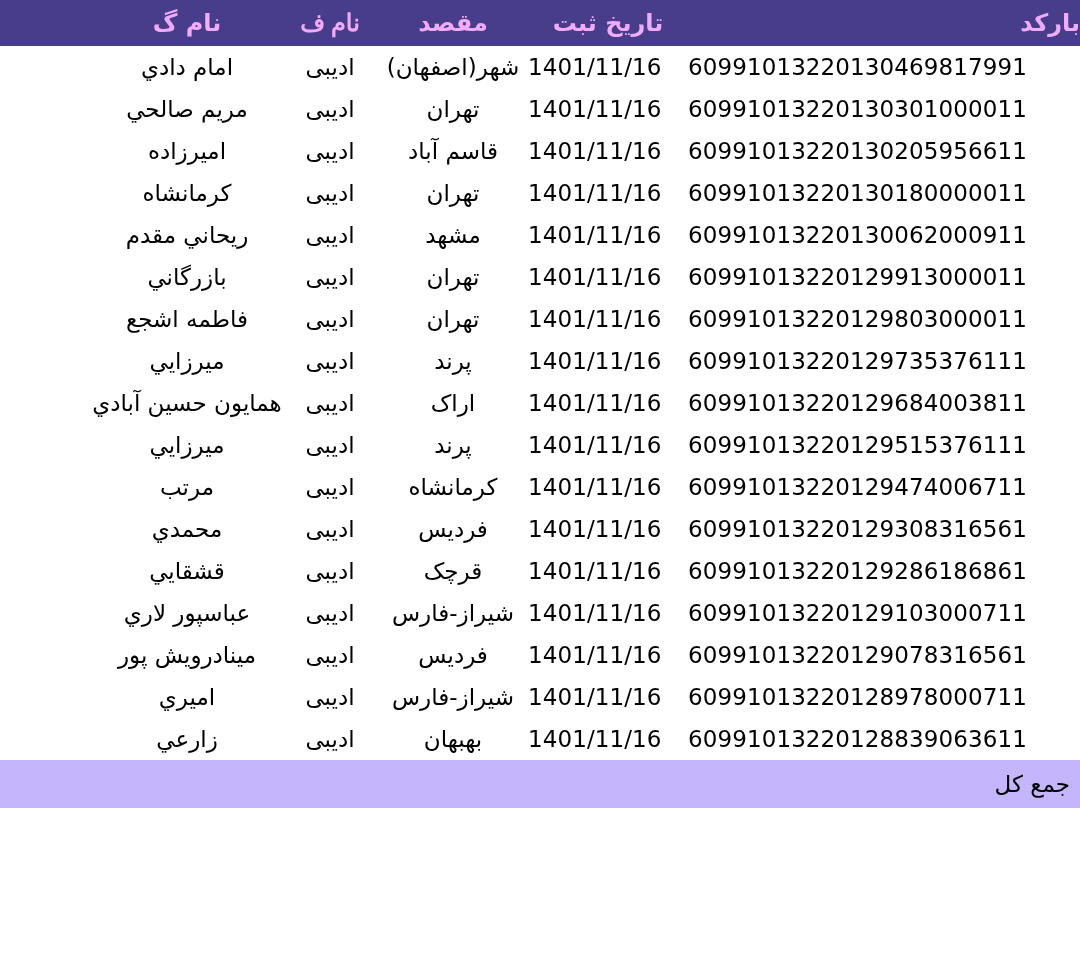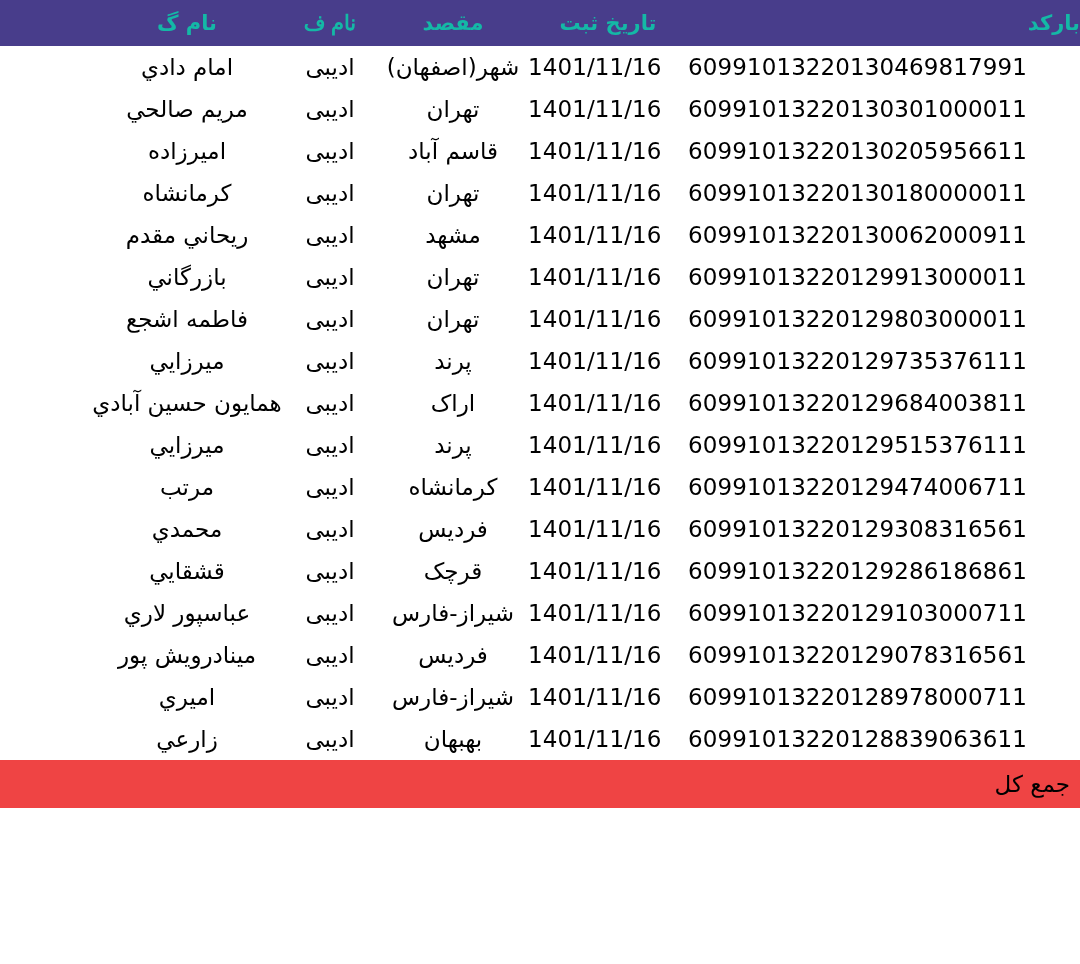--- a/index.html
+++ b/index.html
@@ -36,22 +36,22 @@
     border-collapse: collapse;
     direction: rtl;
     table-layout: fixed;
   }
 
   
   table.report thead tr {
     background: #483D8B;
   }
   table.report thead th {
-    color: #14b8a6;
-    font-size: 21px;
+    color: #f0abfc;
+    font-size: 24px;
     font-weight: bold;
     padding: 0;
     height: 46px;
     line-height: 46px;
     vertical-align: middle;
     white-space: nowrap;
     overflow: hidden;
   }
 
   
@@ -104,21 +104,21 @@
   }
 
   
   tfoot td {
     font-size: 23px;
     height: 48px;
     line-height: 48px;
     padding: 0;
     vertical-align: middle;
     white-space: nowrap;
-    background: #ef4444;
+    background: #c4b5fd;
   }
   tfoot td.total-label {
     text-align: right;
     padding-right: 10px;
     font-size: 23px;
   }
   tfoot td.col-extra {
     font-size: 24px;
     direction: ltr;
     unicode-bidi: embed;

